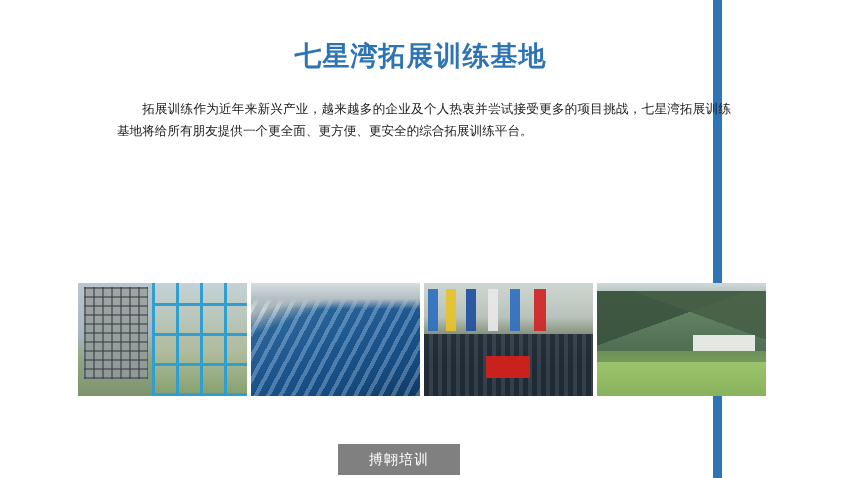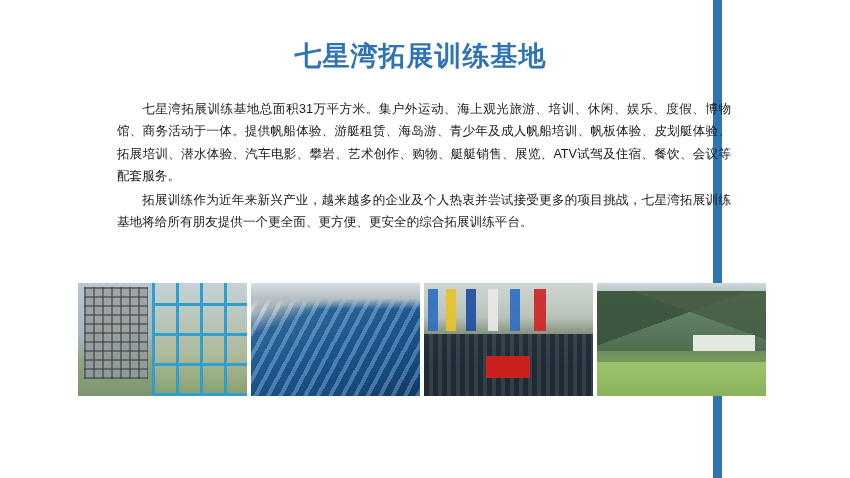--- a/index.html
+++ b/index.html
@@ -203,29 +203,29 @@
 </head>
 <body>
 
 <div class="page">
 
   <div class="right-bar"></div>
 
   <div class="title">七星湾拓展训练基地</div>
 
   <div class="body-text">
-    <p>七星湾拓展训练基地总面积31万平方米。集户外运动、海上观光旅游、培训、休闲、娱乐、度假、博物馆、商务活动于一体。提供帆船体验、游艇租赁、海岛游、青少年及成人帆船培训、帆板体验、皮划艇体验、拓展培训、潜水体验、汽车电影、攀岩、艺术创作、购物、艇艇销售、展览、ATV试驾及住宿、餐饮、会议等配套服务。</p>
     <p>拓展训练作为近年来新兴产业，越来越多的企业及个人热衷并尝试接受更多的项目挑战，七星湾拓展训练基地将给所有朋友提供一个更全面、更方便、更安全的综合拓展训练平台。</p>
   </div>
 
   <div class="photo-strip">
     <div class="photo photo-1"></div>
     <div class="photo photo-2"></div>
     <div class="photo photo-3">
       <div class="banner"></div>
     </div>
     <div class="photo photo-4">
       <div class="bldg"></div>
     </div>
   </div>
 
+  <div class="footer-btn">搏翺培训</div>
 
 </div>
 
 </body></html>

